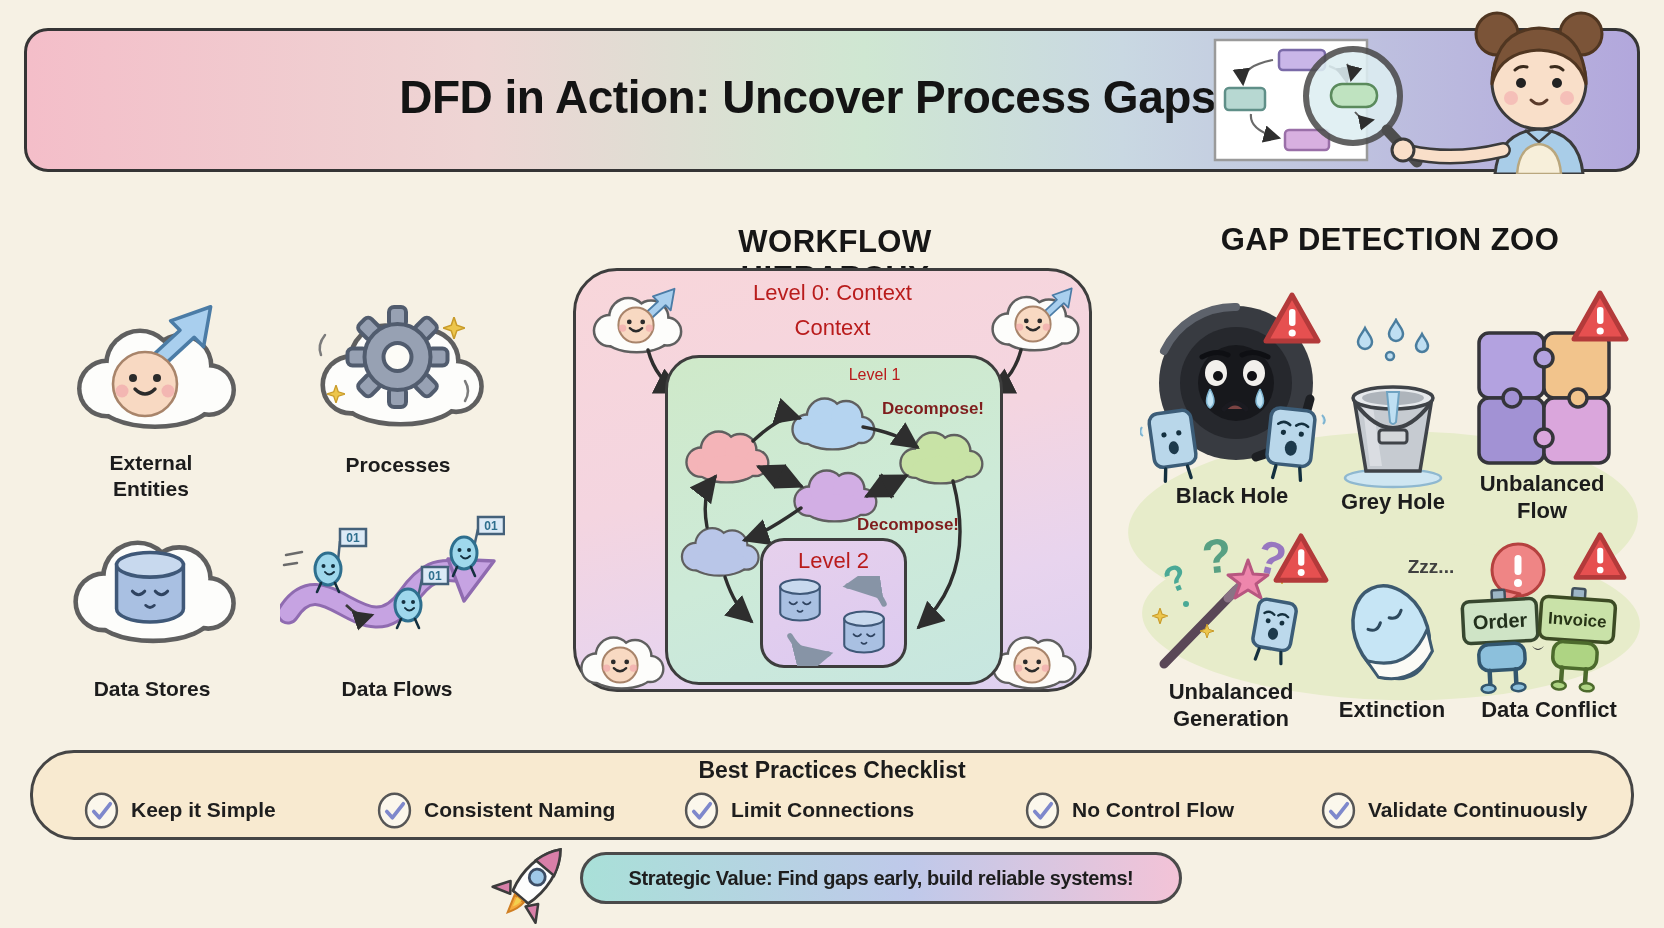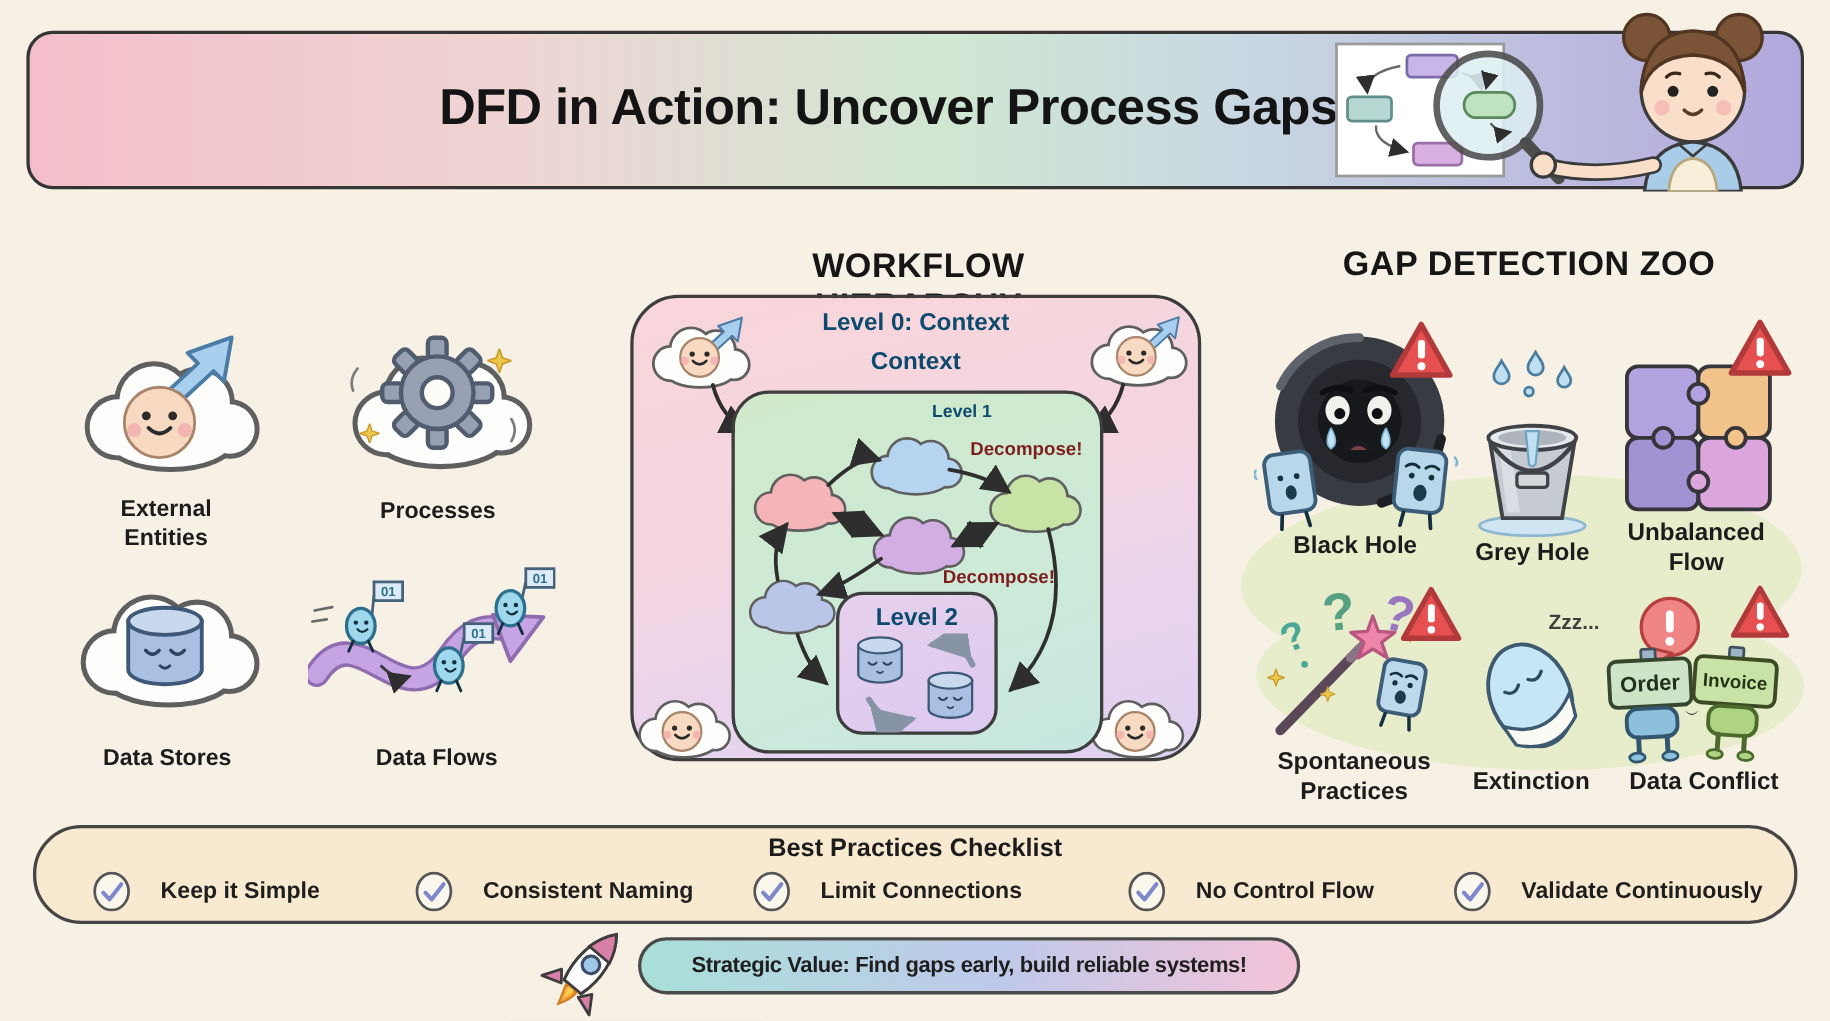--- a/index.html
+++ b/index.html
@@ -14,25 +14,25 @@
        background:linear-gradient(90deg,#f4bec9 0%,#eed5d4 28%,#cfe7d2 52%,#c9d8e2 68%,#b2a7dc 100%);
        box-sizing:border-box;}
   .hdr-title{left:300px;top:70px;width:1030px;text-align:center;font-weight:bold;font-size:46px;
              letter-spacing:-.5px;color:#141414;}
   .hier-outer{left:573px;top:268px;width:519px;height:424px;border:3.5px solid #3d3d3d;border-radius:44px;
        background:linear-gradient(165deg,#f8d6da 0%,#f4d5e0 45%,#e8d4ee 75%,#ddd0f0 100%);box-sizing:border-box;}
   .hier-l1{left:665px;top:355px;width:338px;height:330px;border:3.5px solid #3d3d3d;border-radius:34px;
        background:linear-gradient(160deg,#cfe9c9 0%,#cdead8 55%,#c7e6e0 100%);box-sizing:border-box;}
   .hier-l2{left:760px;top:538px;width:147px;height:130px;border:3.5px solid #3d3d3d;border-radius:24px;
        background:linear-gradient(160deg,#e6d0ec 0%,#dccaf0 100%);box-sizing:border-box;}
-  .hier-t{font-weight:bold;text-align:center;color:#0c4a6e;}
+  .hier-t{font-weight:normal;text-align:center;color:#b91c1c;}
   .blob{background:#e7ecca;border-radius:50%;}
   .checkbar{left:30px;top:750px;width:1604px;height:90px;border:3px solid #454545;border-radius:44px;
        background:#f8ead0;box-sizing:border-box;}
-  .check-item{display:flex;align-items:center;gap:26px;height:38px;font-weight:bold;font-size:21px;}
+  .check-item{display:flex;align-items:center;gap:11px;height:38px;font-weight:bold;font-size:21px;}
   .strat{left:580px;top:852px;width:602px;height:52px;border:3px solid #4a4a4a;border-radius:27px;
        background:linear-gradient(90deg,#a9e0d8 0%,#bfc9ea 55%,#f3c3d7 100%);box-sizing:border-box;
        display:flex;align-items:center;justify-content:center;font-weight:bold;font-size:20px;letter-spacing:-.4px;}
   .decomp{font-weight:bold;font-size:17px;text-align:center;color:#7f1d1d;}
   .zzz{font-weight:bold;font-size:19px;color:#404040;text-align:center;}
   svg text{font-family:"Liberation Sans",sans-serif;}
 </style>
 </head>
 <body>
 
@@ -404,21 +404,21 @@
     <path d="M7,14 q5,-4 10,0 M21,14 q5,-4 10,0" stroke="#14303f" stroke-width="2.4" fill="none" stroke-linecap="round"></path>
     <circle cx="12" cy="21" r="2.4" fill="#14303f"></circle>
           <circle cx="26" cy="21" r="2.4" fill="#14303f"></circle>
     <ellipse cx="19" cy="33" rx="5" ry="6" fill="#1d3a4c"></ellipse>
     <path d="M8,50 l-2,11 M30,50 l2,11" stroke="#14303f" stroke-width="3.2" stroke-linecap="round"></path>
   </g>
 </svg>
 <svg class="abs" style="left:1272px;top:532px" width="58" height="54" viewBox="0 0 60 56">
         <use href="#warn" width="60" height="56"></use>
       </svg>
-<div class="abs lbl zoo-lbl" style="left:1132px;top:678px;width:198px">Spontaneous Practices</div>
+<div class="abs lbl zoo-lbl" style="left:1132px;top:678px;width:198px">Unbalanced Generation</div>
 
 
 <div class="abs zzz" style="left:1396px;top:556px;width:70px">Zzz...</div>
 <svg class="abs" style="left:1335px;top:572px" width="115" height="120" viewBox="0 0 115 120">
   <g transform="rotate(-24 57 62)">
     <ellipse cx="57" cy="60" rx="36" ry="48" fill="#c6e5f5" stroke="#3d5a70" stroke-width="3.5"></ellipse>
     <path d="M23,76 Q57,104 91,72 L87,94 Q57,118 27,96 Z" fill="#fbfbf6" stroke="#3d5a70" stroke-width="3"></path>
     <path d="M37,48 q7,7 14,-1 M61,46 q7,6 14,-2" stroke="#2e4a5e" stroke-width="3" fill="none" stroke-linecap="round"></path>
   </g>
 </svg>

